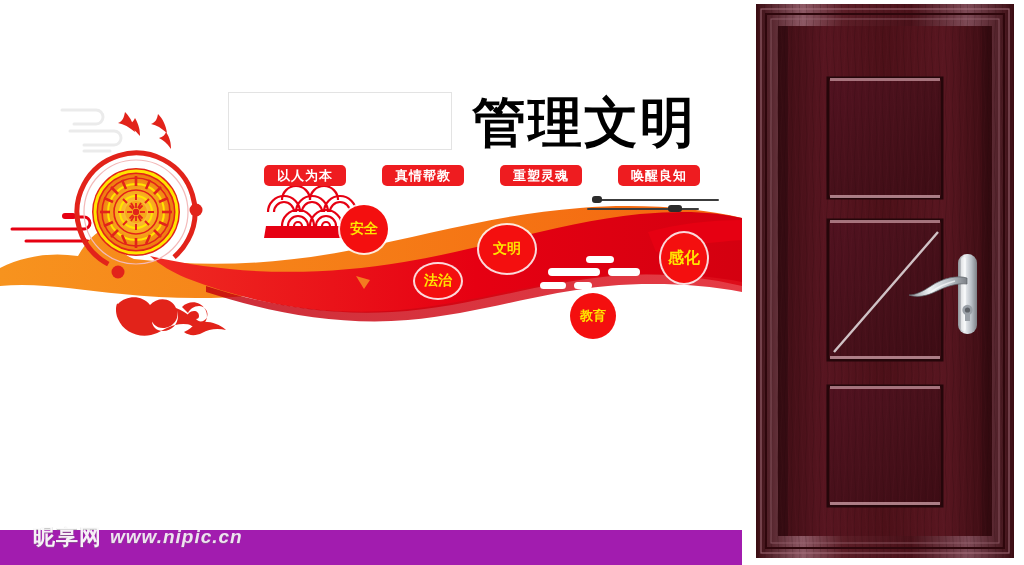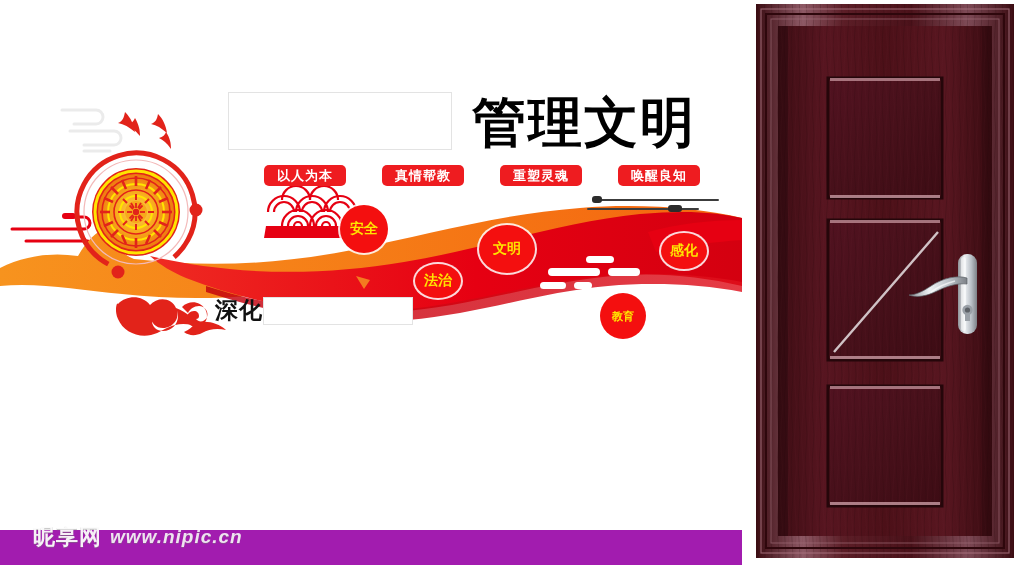--- a/index.html
+++ b/index.html
@@ -41,22 +41,22 @@
     position:absolute;border-radius:50%;
     background:#f40f0f;color:#ffe400;
     display:flex;align-items:center;justify-content:center;
     font-weight:bold;white-space:nowrap;
     font-family:"DejaVu Sans","Liberation Sans",sans-serif;
     box-shadow:0 0 0 2px rgba(255,255,255,.85);
   }
   #b-anquan{left:340px;top:205px;width:48px;height:48px;font-size:14px;}
   #b-wenming{left:479px;top:225px;width:56px;height:48px;font-size:14px;}
   #b-fazhi{left:415px;top:264px;width:46px;height:34px;font-size:14px;text-align:center;}
-  #b-jiaoyu{left:600px;top:293px;width:46px;height:46px;font-size:11px;}
-  #b-ganhua{left:661px;top:233px;width:46px;height:36px;font-size:14px;}
+  #b-jiaoyu{left:570px;top:293px;width:46px;height:46px;font-size:13px;}
+  #b-ganhua{left:661px;top:233px;width:46px;height:50px;font-size:16px;}
 
   
   .phrase{
     position:absolute;display:flex;align-items:center;
     font-size:23px;font-weight:bold;color:#111111;
     font-family:"DejaVu Sans","Liberation Sans",sans-serif;
     letter-spacing:1px;
   }
   #phrase1{left:215px;top:295px;}
   #phrase2{left:340px;top:322px;}
@@ -283,24 +283,20 @@
       <div class="pill">重塑灵魂</div>
       <div class="pill">唤醒良知</div>
     </div>
 
     <div class="cbadge" id="b-anquan">安全</div>
     <div class="cbadge" id="b-wenming">文明</div>
     <div class="cbadge" id="b-fazhi">法治</div>
     <div class="cbadge" id="b-jiaoyu">教育</div>
     <div class="cbadge" id="b-ganhua">感化</div>
 
-    <div class="phrase" id="phrase1">
-      <span>深化</span>
-      <span class="blankbox" id="box1"></span>
-    </div>
 
   </div>
 
   <div id="door">
     <svg id="doorimg" viewBox="0 0 282 565" preserveAspectRatio="none" aria-hidden="true">
       <defs>
         <linearGradient id="frameG" x1="0" y1="0" x2="1" y2="0">
           <stop offset="0%" stop-color="#3b0c12"></stop>
           <stop offset="18%" stop-color="#8e5a66"></stop>
           <stop offset="34%" stop-color="#5b1d26"></stop>

